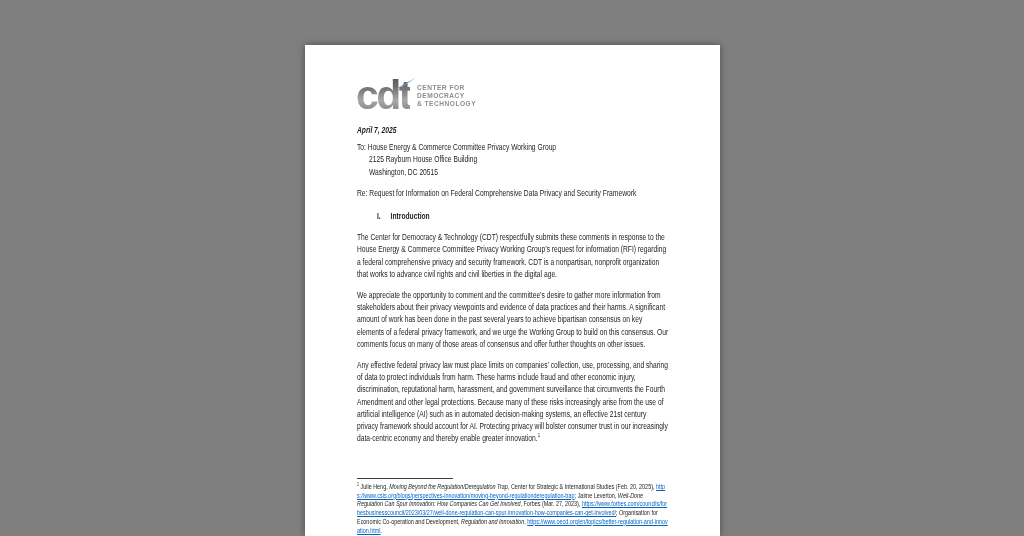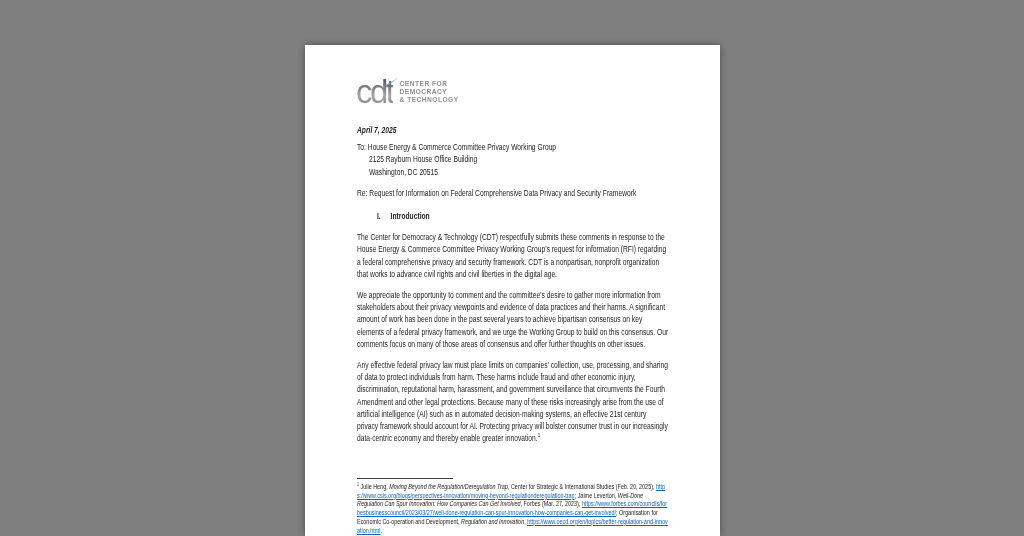--- a/index.html
+++ b/index.html
@@ -22,21 +22,21 @@
     overflow: hidden;
   }
 
   
   .logo {
     position: absolute; left: 51px; top: 30px;
     display: flex; align-items: center; gap: 7px;
   }
   .logo-mark { position: relative; line-height: 1; }
   .logo-acronym {
-    font-size: 33px; font-weight: normal; letter-spacing: -2.5px;
+    font-size: 41px; font-weight: bold; letter-spacing: -2.5px;
     background: linear-gradient(180deg, #4e4e4e 0%, #6a6a6a 30%, #a8a8a8 62%, #6f6f6f 100%);
     -webkit-background-clip: text; background-clip: text;
     color: transparent;
   }
   .logo-swoosh {
     position: absolute; right: -7px; top: 3px;
     width: 20px; height: 9px;
     background: linear-gradient(90deg, #4e8fc7, #8fc0e4);
     clip-path: polygon(0 100%, 100% 0, 58% 55%, 12% 100%);
     transform: rotate(-6deg);

